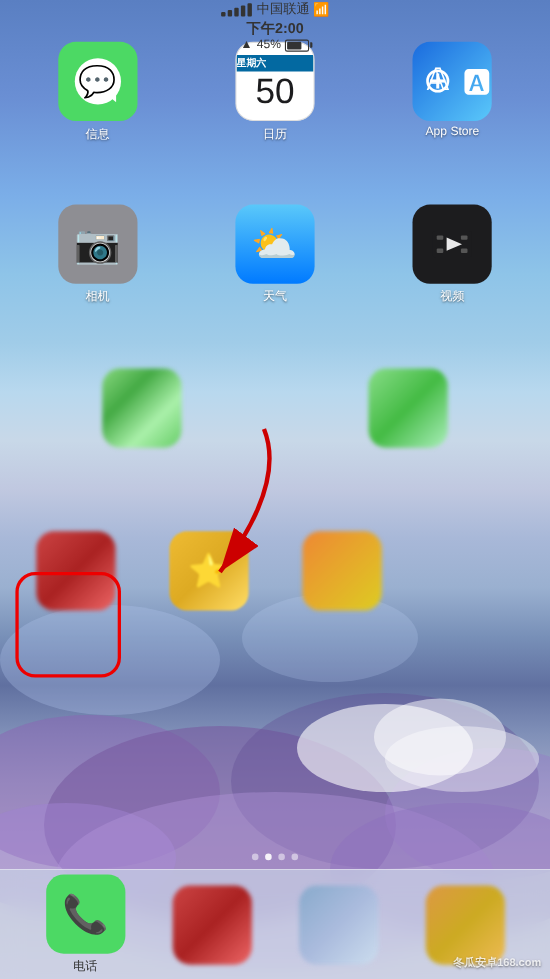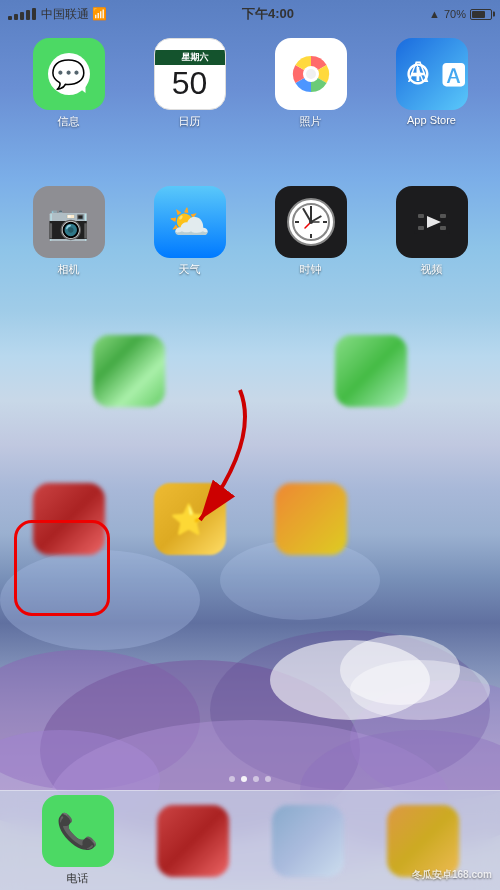--- a/index.html
+++ b/index.html
@@ -47,20 +47,21 @@
       right: 0;
       height: 28px;
       display: flex;
       align-items: center;
       justify-content: space-between;
       padding: 0 8px;
       z-index: 100;
       color: #333;
       font-size: 12px;
       font-weight: 500;
+      flex-direction: column;
     }
     .status-left { display: flex; align-items: center; gap: 3px; }
     .status-center { font-size: 13px; font-weight: 600; }
     .status-right { display: flex; align-items: center; gap: 4px; font-size: 11px; }
     .signal-dots { display: flex; gap: 2px; align-items: flex-end; }
     .signal-dot { width: 4px; border-radius: 1px; background: #333; }
     .battery-icon {
       display: flex; align-items: center; gap: 1px;
     }
     .battery-body {
@@ -207,25 +208,25 @@
       filter: blur(2px);
     }
     .pixelated8 {
       background: linear-gradient(135deg, #88aacc, #aabbdd, #ccddee);
       filter: blur(2px);
     }
 
     
     .cal-header {
       width: 100%;
-      background: #14532d;
+      background: #0369a1;
       color: #fff;
       font-size: 9px;
-      text-align: right;
-      padding: 1px 16px;
+      text-align: left;
+      padding: 1px 0;
       font-weight: 600;
     }
     .cal-number {
       font-size: 32px;
       font-weight: 200;
       color: #1c1c1e;
       line-height: 1;
       margin-top: 2px;
     }
 
@@ -320,24 +321,24 @@
     <div class="signal-dots">
       <div class="signal-dot" style="height:4px"></div>
       <div class="signal-dot" style="height:6px"></div>
       <div class="signal-dot" style="height:8px"></div>
       <div class="signal-dot" style="height:10px"></div>
       <div class="signal-dot" style="height:12px"></div>
     </div>
     <span style="font-size:12px;color:#333;margin-left:2px;">中国联通</span>
     <span style="font-size:12px;">📶</span>
   </div>
-  <div class="status-center">下午4:00</div>
+  <div class="status-center">下午2:00</div>
   <div class="status-right">
     <span>▲</span>
-    <span>70%</span>
+    <span>45%</span>
     <div class="battery-icon">
       <div class="battery-body">
           <div class="battery-fill"></div>
         </div>
     </div>
   </div>
 </div>
 
 <div class="app-grid">
 
@@ -353,37 +354,20 @@
     </div>
 
     <div class="app-icon">
       <div class="app-icon-img icon-calendar" style="flex-direction:column;padding:0;">
         <div class="cal-header">星期六</div>
         <div class="cal-number">50</div>
       </div>
       <span class="app-label">日历</span>
     </div>
 
-    <div class="app-icon">
-      <div class="app-icon-img icon-photos">
-        <svg width="48" height="48" viewBox="0 0 48 48">
-          <circle cx="24" cy="24" r="22" fill="white"></circle>
-
-          <path d="M24 24 L24 6 A18 18 0 0 1 39.6 15 Z" fill="#ff6b6b"></path>
-          <path d="M24 24 L39.6 15 A18 18 0 0 1 39.6 33 Z" fill="#ffd93d"></path>
-          <path d="M24 24 L39.6 33 A18 18 0 0 1 24 42 Z" fill="#6bcb77"></path>
-          <path d="M24 24 L24 42 A18 18 0 0 1 8.4 33 Z" fill="#4d96ff"></path>
-          <path d="M24 24 L8.4 33 A18 18 0 0 1 8.4 15 Z" fill="#ff6b6b"></path>
-          <path d="M24 24 L8.4 15 A18 18 0 0 1 24 6 Z" fill="#ffd93d"></path>
-          <circle cx="24" cy="24" r="8" fill="white"></circle>
-          <circle cx="24" cy="24" r="5" fill="#f0f0f0"></circle>
-        </svg>
-      </div>
-      <span class="app-label">照片</span>
-    </div>
 
     <div class="app-icon">
       <div class="app-icon-img icon-appstore">
         <svg width="44" height="44" viewBox="0 0 44 44">
           <text x="22" y="32" text-anchor="middle" font-size="32" fill="white">⊕</text>
           <text x="22" y="30" text-anchor="middle" font-size="28" fill="white" font-weight="300">𝔸</text>
         </svg>
         <span style="color:white;font-size:28px;font-weight:200;">🅰</span>
       </div>
       <span class="app-label">App Store</span>
@@ -399,40 +383,20 @@
       <span class="app-label">相机</span>
     </div>
 
     <div class="app-icon">
       <div class="app-icon-img icon-weather">
         <span style="font-size:34px;">⛅</span>
       </div>
       <span class="app-label">天气</span>
     </div>
 
-    <div class="app-icon">
-      <div class="app-icon-img icon-clock">
-        <div class="clock-face">
-          <svg width="40" height="40" viewBox="0 0 40 40">
-            <circle cx="20" cy="20" r="18" fill="white" stroke="#888" stroke-width="2"></circle>
-
-            <line x1="20" y1="4" x2="20" y2="8" stroke="#333" stroke-width="2"></line>
-            <line x1="36" y1="20" x2="32" y2="20" stroke="#333" stroke-width="2"></line>
-            <line x1="20" y1="36" x2="20" y2="32" stroke="#333" stroke-width="2"></line>
-            <line x1="4" y1="20" x2="8" y2="20" stroke="#333" stroke-width="2"></line>
-
-            <line x1="20" y1="20" x2="20" y2="8" stroke="#333" stroke-width="2" stroke-linecap="round"></line>
-            <line x1="20" y1="20" x2="28" y2="20" stroke="#333" stroke-width="1.5" stroke-linecap="round"></line>
-            <line x1="20" y1="20" x2="14" y2="26" stroke="#e00" stroke-width="1.5" stroke-linecap="round"></line>
-            <circle cx="20" cy="20" r="2" fill="#333"></circle>
-          </svg>
-        </div>
-      </div>
-      <span class="app-label">时钟</span>
-    </div>
 
     <div class="app-icon">
       <div class="app-icon-img icon-videos">
         <svg width="44" height="44" viewBox="0 0 44 44">
 
           <rect x="4" y="10" width="36" height="24" rx="3" fill="#1c1c1e"></rect>
           <rect x="8" y="14" width="6" height="4" rx="1" fill="#555"></rect>
           <rect x="30" y="14" width="6" height="4" rx="1" fill="#555"></rect>
           <rect x="8" y="26" width="6" height="4" rx="1" fill="#555"></rect>
           <rect x="30" y="26" width="6" height="4" rx="1" fill="#555"></rect>

